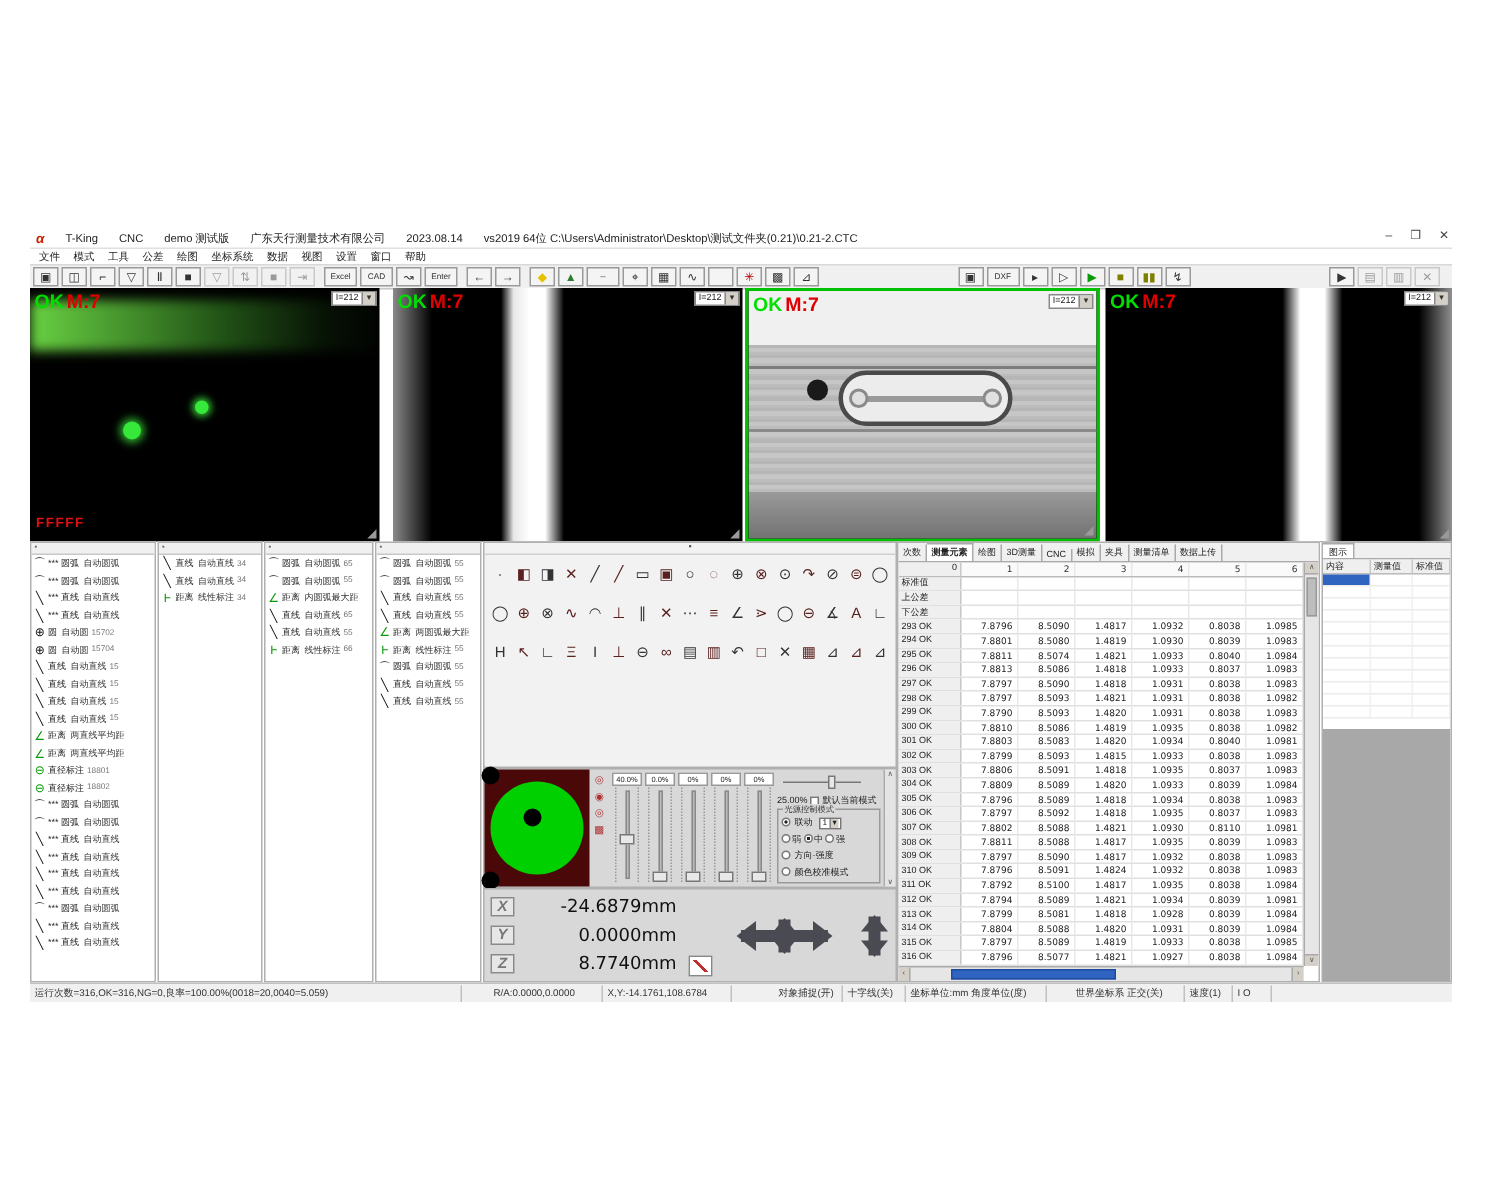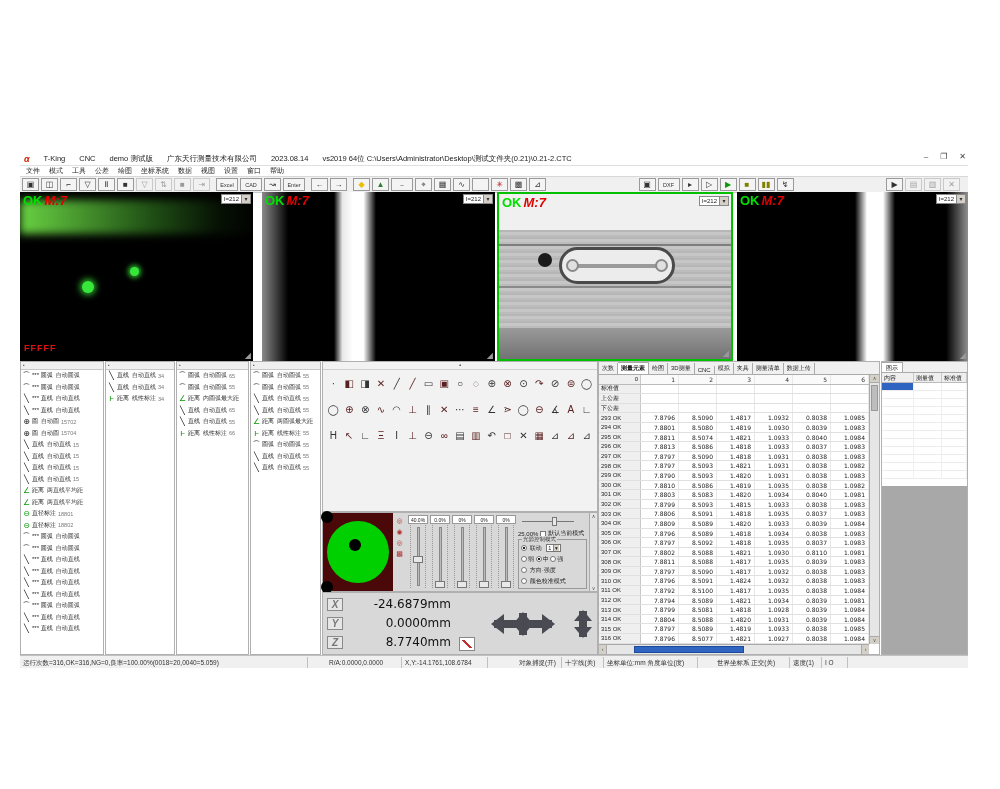--- a/index.html
+++ b/index.html
@@ -33,21 +33,21 @@
 
   
   .cam { position:absolute; top:192px; height:169px; background:#000; overflow:hidden; }
   #cam1 { left:20px;  width:233px; }
   #cam2 { left:262px; width:233px; }
   #cam3 { left:497px; width:236px; border:2px solid #00c000; }
   #cam4 { left:737px; width:231px; }
   .scene { position:absolute; inset:0; }
   .cam-status { position:absolute; left:3px; top:1px; font-size:13px; font-weight:bold; letter-spacing:0; }
   .cam-status .ok { color:#00e000; }
-  .cam-status .m { color:#e00000; margin-left:2px;font-style:italic; }
+  .cam-status .m { color:#e00000; margin-left:2px; }
   .cam-dd { position:absolute; right:2px; top:2px; height:10px; background:#fff; border:1px solid #888;
     font-size:6px; color:#222; display:flex; align-items:center; padding-left:2px; }
   .cam-dd .dd-arrow { width:9px; height:8px; background:#d4d0c8; border-left:1px solid #888;
     margin-left:2px; font-size:6px; line-height:8px; text-align:center; color:#333; }
   .cam-resize { position:absolute; right:2px; bottom:1px; font-size:8px; color:#9a9a9a; }
   
   .c1-glow { position:absolute; left:0; top:8px; width:100%; height:34px;
     background:linear-gradient(90deg, rgba(110,220,70,.95), rgba(60,150,40,.55) 55%, rgba(25,70,18,.25) 85%, rgba(10,30,8,.1));
     filter:blur(4px); }
   .c1-dot1 { position:absolute; left:62px; top:89px; width:12px; height:12px; border-radius:50%;

